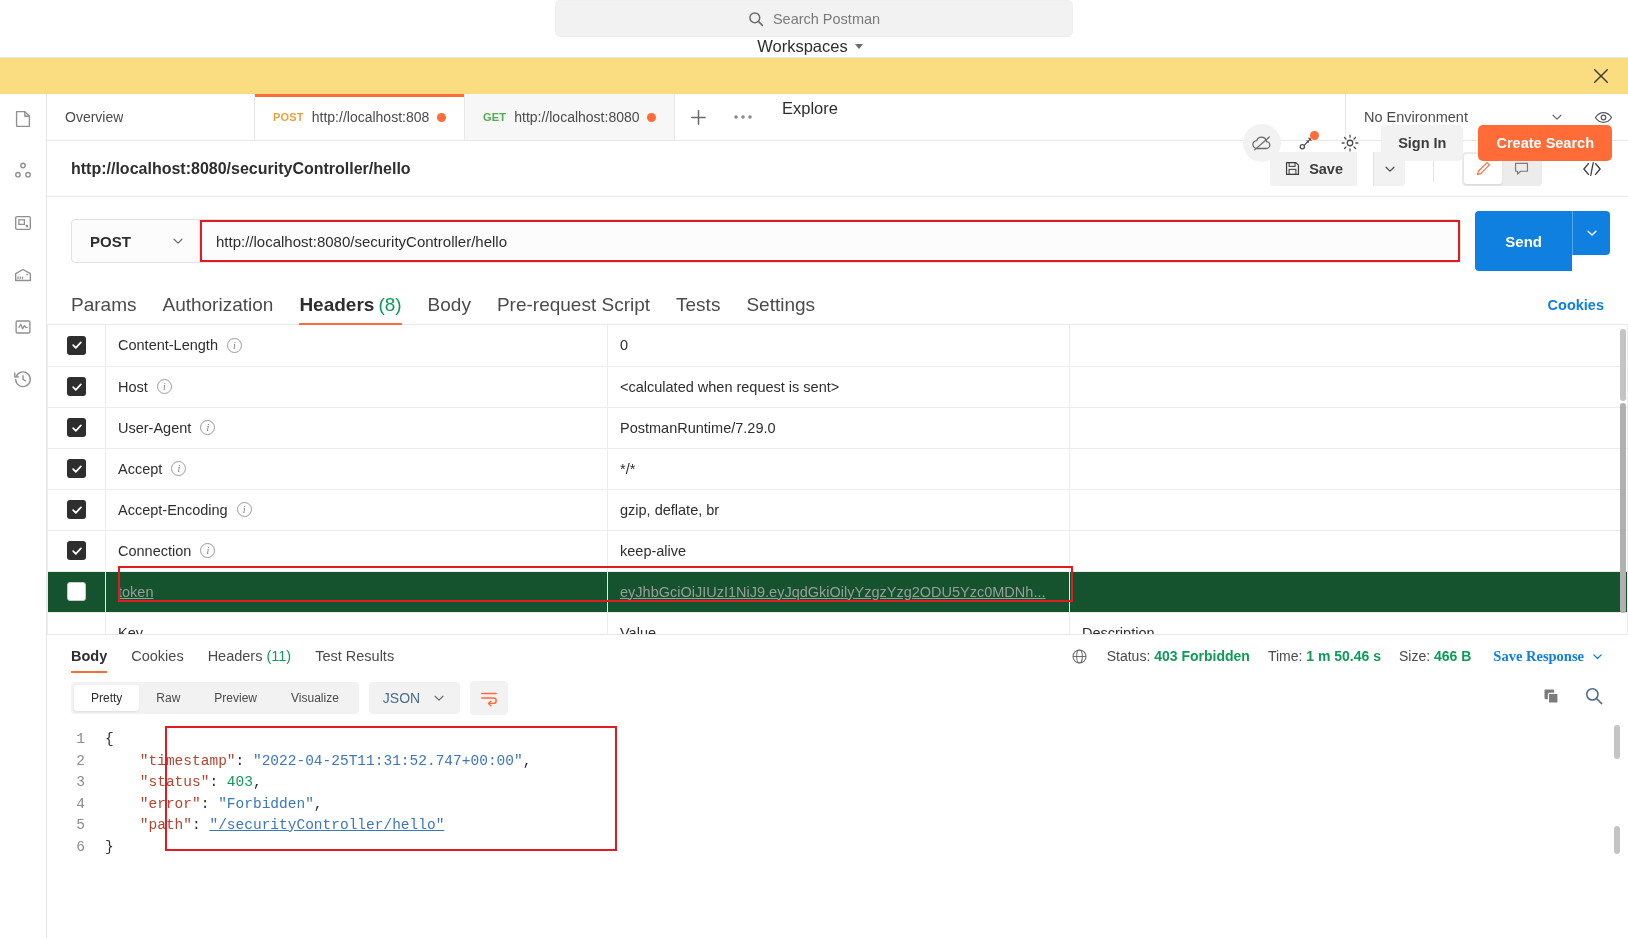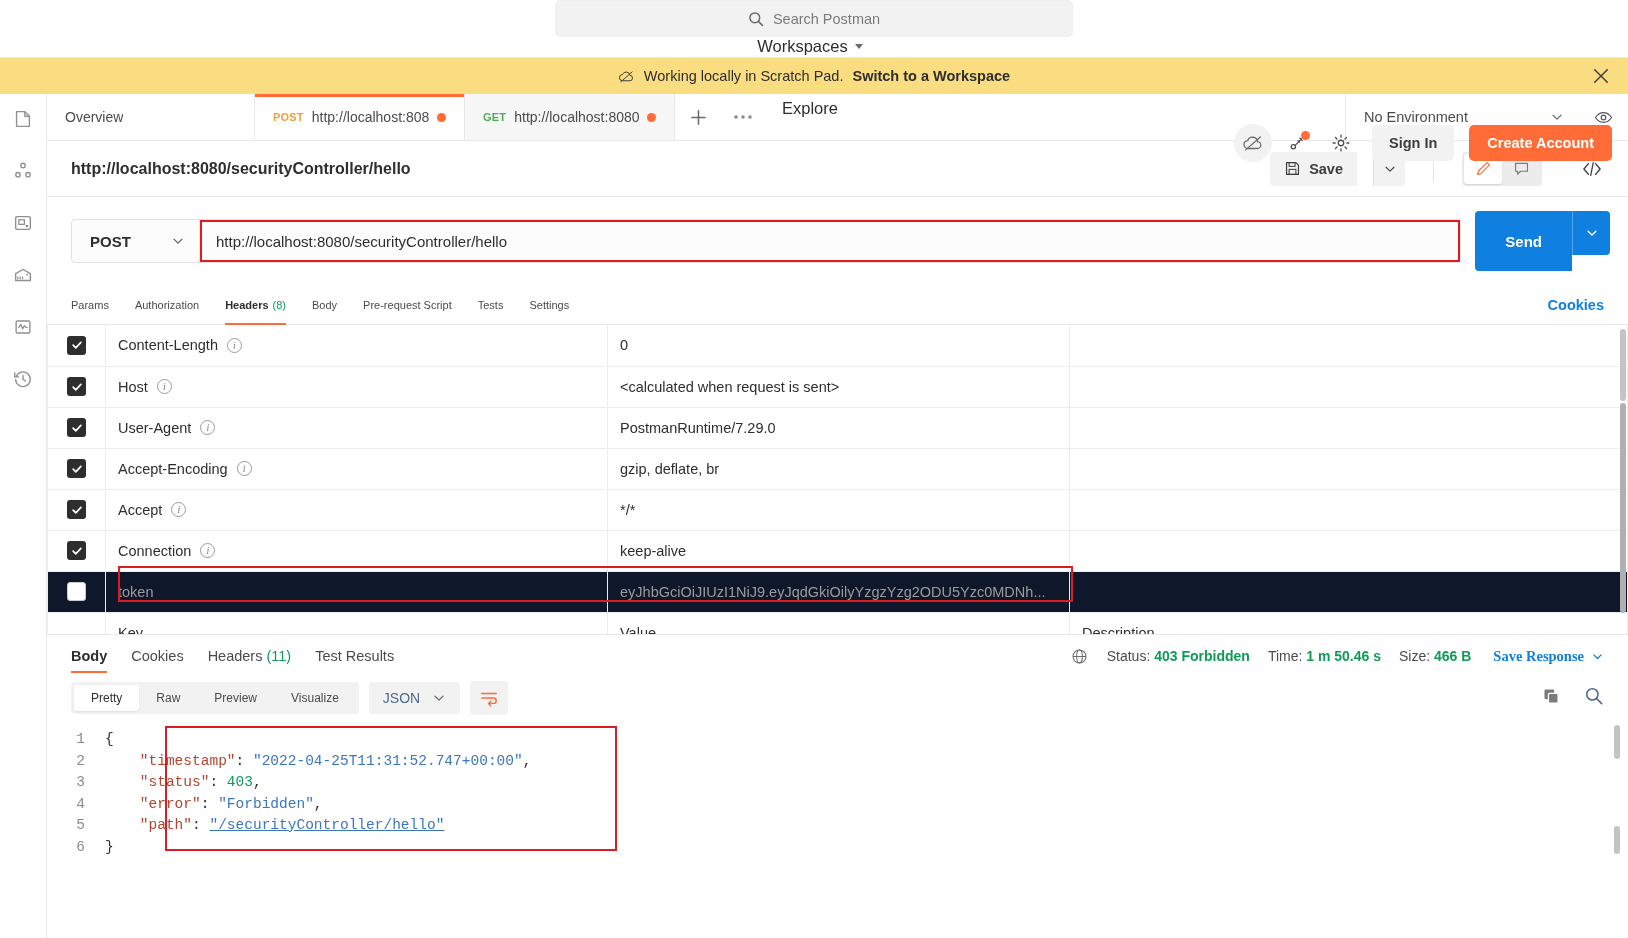--- a/index.html
+++ b/index.html
@@ -345,21 +345,21 @@
   .req-tabs {
     display: flex;
     align-items: center;
     gap: 26px;
     padding: 0 24px;
     border-bottom: 1px solid #e8e8e8;
     height: 40px;
     position: relative;
   }
   .req-tab {
-    font-size: 11px;
+    font-size: 19px;
     color: #4b4b4b;
     height: 100%;
     display: flex;
     align-items: center;
     cursor: pointer;
     position: relative;
   }
   .req-tab.active { color: #2e2e2e; font-weight: bold; }
   .req-tab.active::after {
     content: "";
@@ -419,21 +419,21 @@
     border: 1.2px solid #9b9b9b;
     border-radius: 50%;
     color: #7b7b7b;
     font-size: 10px;
     font-style: italic;
     font-family: "Liberation Serif", serif;
     display: inline-flex; align-items: center; justify-content: center;
     cursor: pointer;
     flex: 0 0 15px;
   }
-  tr.row-disabled td { color: #9b9b9b; background: #0f172a; }
+  tr.row-disabled td { color: #9b9b9b; background: #14532d; text-decoration: underline; }
   .placeholder-row td { color: #a5a5a5; }
   .annot-box {
     position: absolute;
     border: 2px solid #e11b22;
     pointer-events: none;
     z-index: 5;
   }
   .vscroll {
     position: absolute;
     right: 2px;
@@ -601,33 +601,25 @@
       </svg>
       <span class="notif-dot"></span>
     </div>
     <div class="icon-btn">
       <svg width="22" height="22" viewBox="0 0 24 24">
         <circle cx="12" cy="12" r="3" fill="none" stroke="#4b4b4b" stroke-width="1.4"></circle>
         <path d="M12 3.4v2.2M12 18.4v2.2M3.4 12h2.2M18.4 12h2.2M6 6l1.6 1.6M16.4 16.4 18 18M18 6l-1.6 1.6M7.6 16.4 6 18" stroke="#4b4b4b" stroke-width="1.4" stroke-linecap="round"></path>
       </svg>
     </div>
     <button class="btn-signin">Sign In</button>
-    <button class="btn-create">Create Account</button>
+    <button class="btn-create">Create Search</button>
   </div>
 </div>
 
 <div class="banner">
-  <div class="inner">
-    <svg width="17" height="17" viewBox="0 0 24 24">
-      <path d="M6.5 18h10a3.8 3.8 0 0 0 .4-7.6 5.5 5.5 0 0 0-10.6-1.1A3.6 3.6 0 0 0 6.5 18z" fill="none" stroke="#3c3c3c" stroke-width="1.4"></path>
-      <line x1="4" y1="19.5" x2="20" y2="5.5" stroke="#3c3c3c" stroke-width="1.4" stroke-linecap="round"></line>
-    </svg>
-    <span>Working locally in Scratch Pad.</span>
-    <a>Switch to a Workspace</a>
-  </div>
   <div class="banner-close">
     <svg width="18" height="18" viewBox="0 0 20 20">
       <line x1="3" y1="3" x2="17" y2="17" stroke="#3c3c3c" stroke-width="1.6" stroke-linecap="round"></line>
       <line x1="17" y1="3" x2="3" y2="17" stroke="#3c3c3c" stroke-width="1.6" stroke-linecap="round"></line>
     </svg>
   </div>
 </div>
 
 <div class="app-body">
 
@@ -856,40 +848,40 @@
             <td class="c-desc"></td>
           </tr>
           <tr>
             <td class="c-check"><span class="cb on">
                   <svg width="12" height="12" viewBox="0 0 14 14">
                     <path d="M2.5 7.2 5.6 10.3 11.5 4" fill="none" stroke="#fff" stroke-width="2" stroke-linecap="round" stroke-linejoin="round"></path>
                   </svg>
                 </span></td>
             <td class="c-key">
                 <span class="key-cell">
-                  <span>Accept-Encoding</span>
+                  <span>Accept</span>
                   <span class="info-i">i</span>
                 </span>
               </td>
-            <td class="c-val">gzip, deflate, br</td>
+            <td class="c-val">*/*</td>
             <td class="c-desc"></td>
           </tr>
           <tr>
             <td class="c-check"><span class="cb on">
                   <svg width="12" height="12" viewBox="0 0 14 14">
                     <path d="M2.5 7.2 5.6 10.3 11.5 4" fill="none" stroke="#fff" stroke-width="2" stroke-linecap="round" stroke-linejoin="round"></path>
                   </svg>
                 </span></td>
             <td class="c-key">
                 <span class="key-cell">
-                  <span>Accept</span>
+                  <span>Accept-Encoding</span>
                   <span class="info-i">i</span>
                 </span>
               </td>
-            <td class="c-val">*/*</td>
+            <td class="c-val">gzip, deflate, br</td>
             <td class="c-desc"></td>
           </tr>
           <tr>
             <td class="c-check"><span class="cb on">
                   <svg width="12" height="12" viewBox="0 0 14 14">
                     <path d="M2.5 7.2 5.6 10.3 11.5 4" fill="none" stroke="#fff" stroke-width="2" stroke-linecap="round" stroke-linejoin="round"></path>
                   </svg>
                 </span></td>
             <td class="c-key">
                 <span class="key-cell">

